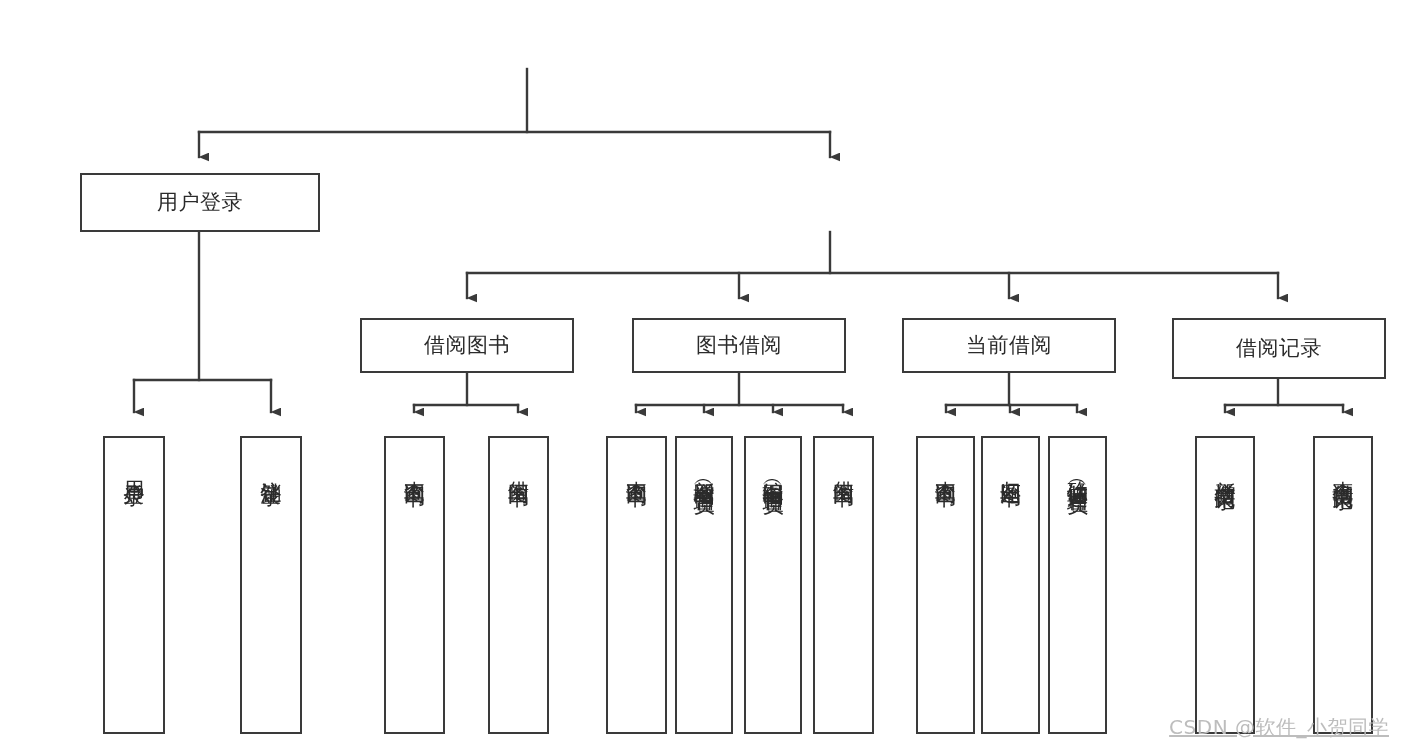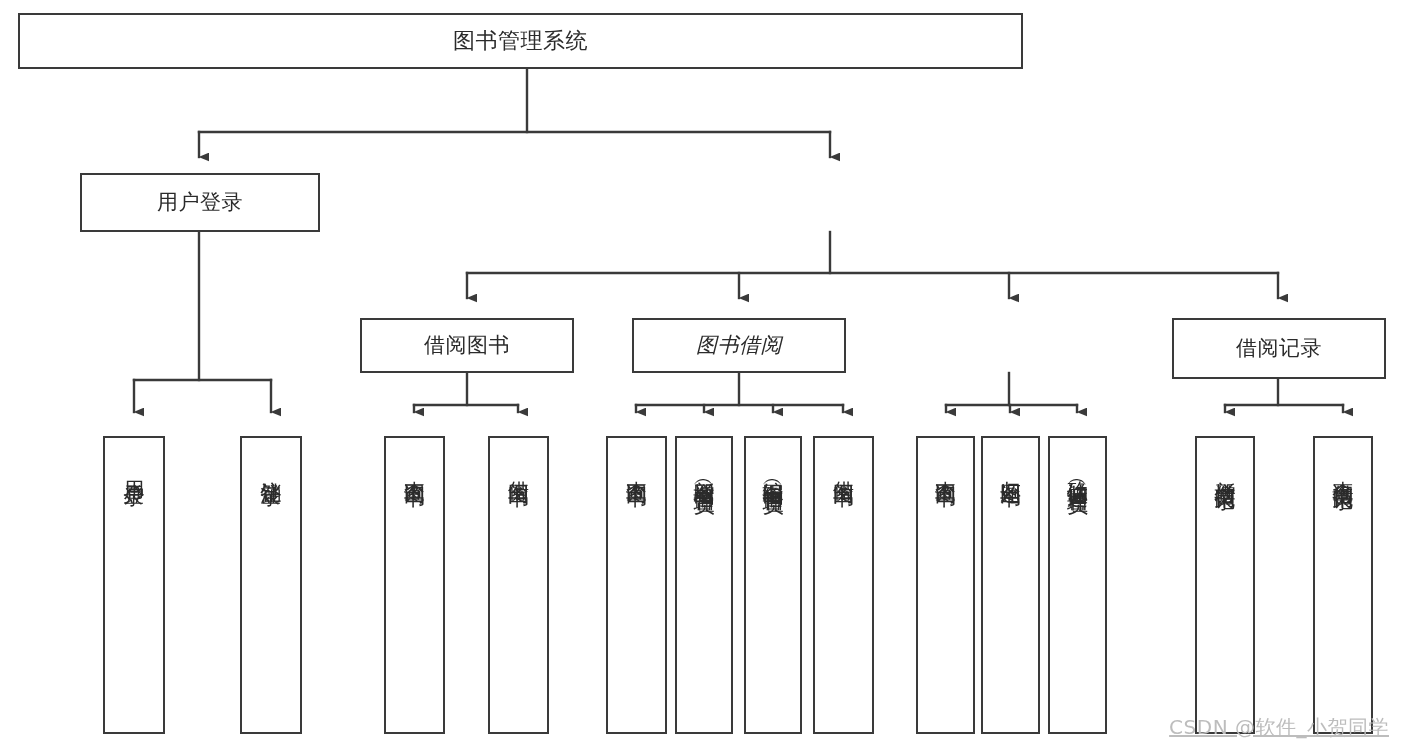--- a/index.html
+++ b/index.html
@@ -122,33 +122,33 @@
       <path d="M 1010 405 L 1010 412" marker-end="url(#arrow)"></path>
       <path d="M 1077 405 L 1077 412" marker-end="url(#arrow)"></path>
 
       <path d="M 1278 373 L 1278 405"></path>
       <path d="M 1225 405 L 1343 405"></path>
       <path d="M 1225 405 L 1225 412" marker-end="url(#arrow)"></path>
       <path d="M 1343 405 L 1343 412" marker-end="url(#arrow)"></path>
     </g>
   </svg>
 
-  <div class="node h-node root" style="left:18px; top:13px; width:1005px; height:56px;">
-    <span>图书管理系统</span>
-  </div>
 
   <div class="node h-node" style="left:80px; top:173px; width:240px; height:59px;">
     <span>用户登录</span>
   </div>
 
   <div class="node h-node" style="left:360px; top:318px; width:214px; height:55px;">
     <span>借阅图书</span>
   </div>
-  <div class="node h-node" style="left:632px; top:318px; width:214px; height:55px;font-style:italic;">
+  <div class="node h-node" style="left:632px; top:318px; width:214px; height:55px;">
     <span>图书借阅</span>
+  </div>
+  <div class="node h-node" style="left:902px; top:318px; width:214px; height:55px;">
+    <span>当前借阅</span>
   </div>
   <div class="node h-node" style="left:1172px; top:318px; width:214px; height:61px;">
     <span>借阅记录</span>
   </div>
 
   <div class="node v-node" style="left:103px; top:436px; width:62px; height:298px;">
     <span class="v-label">用户登录</span>
   </div>
   <div class="node v-node" style="left:240px; top:436px; width:62px; height:298px;">
     <span class="v-label">注销登录</span>

